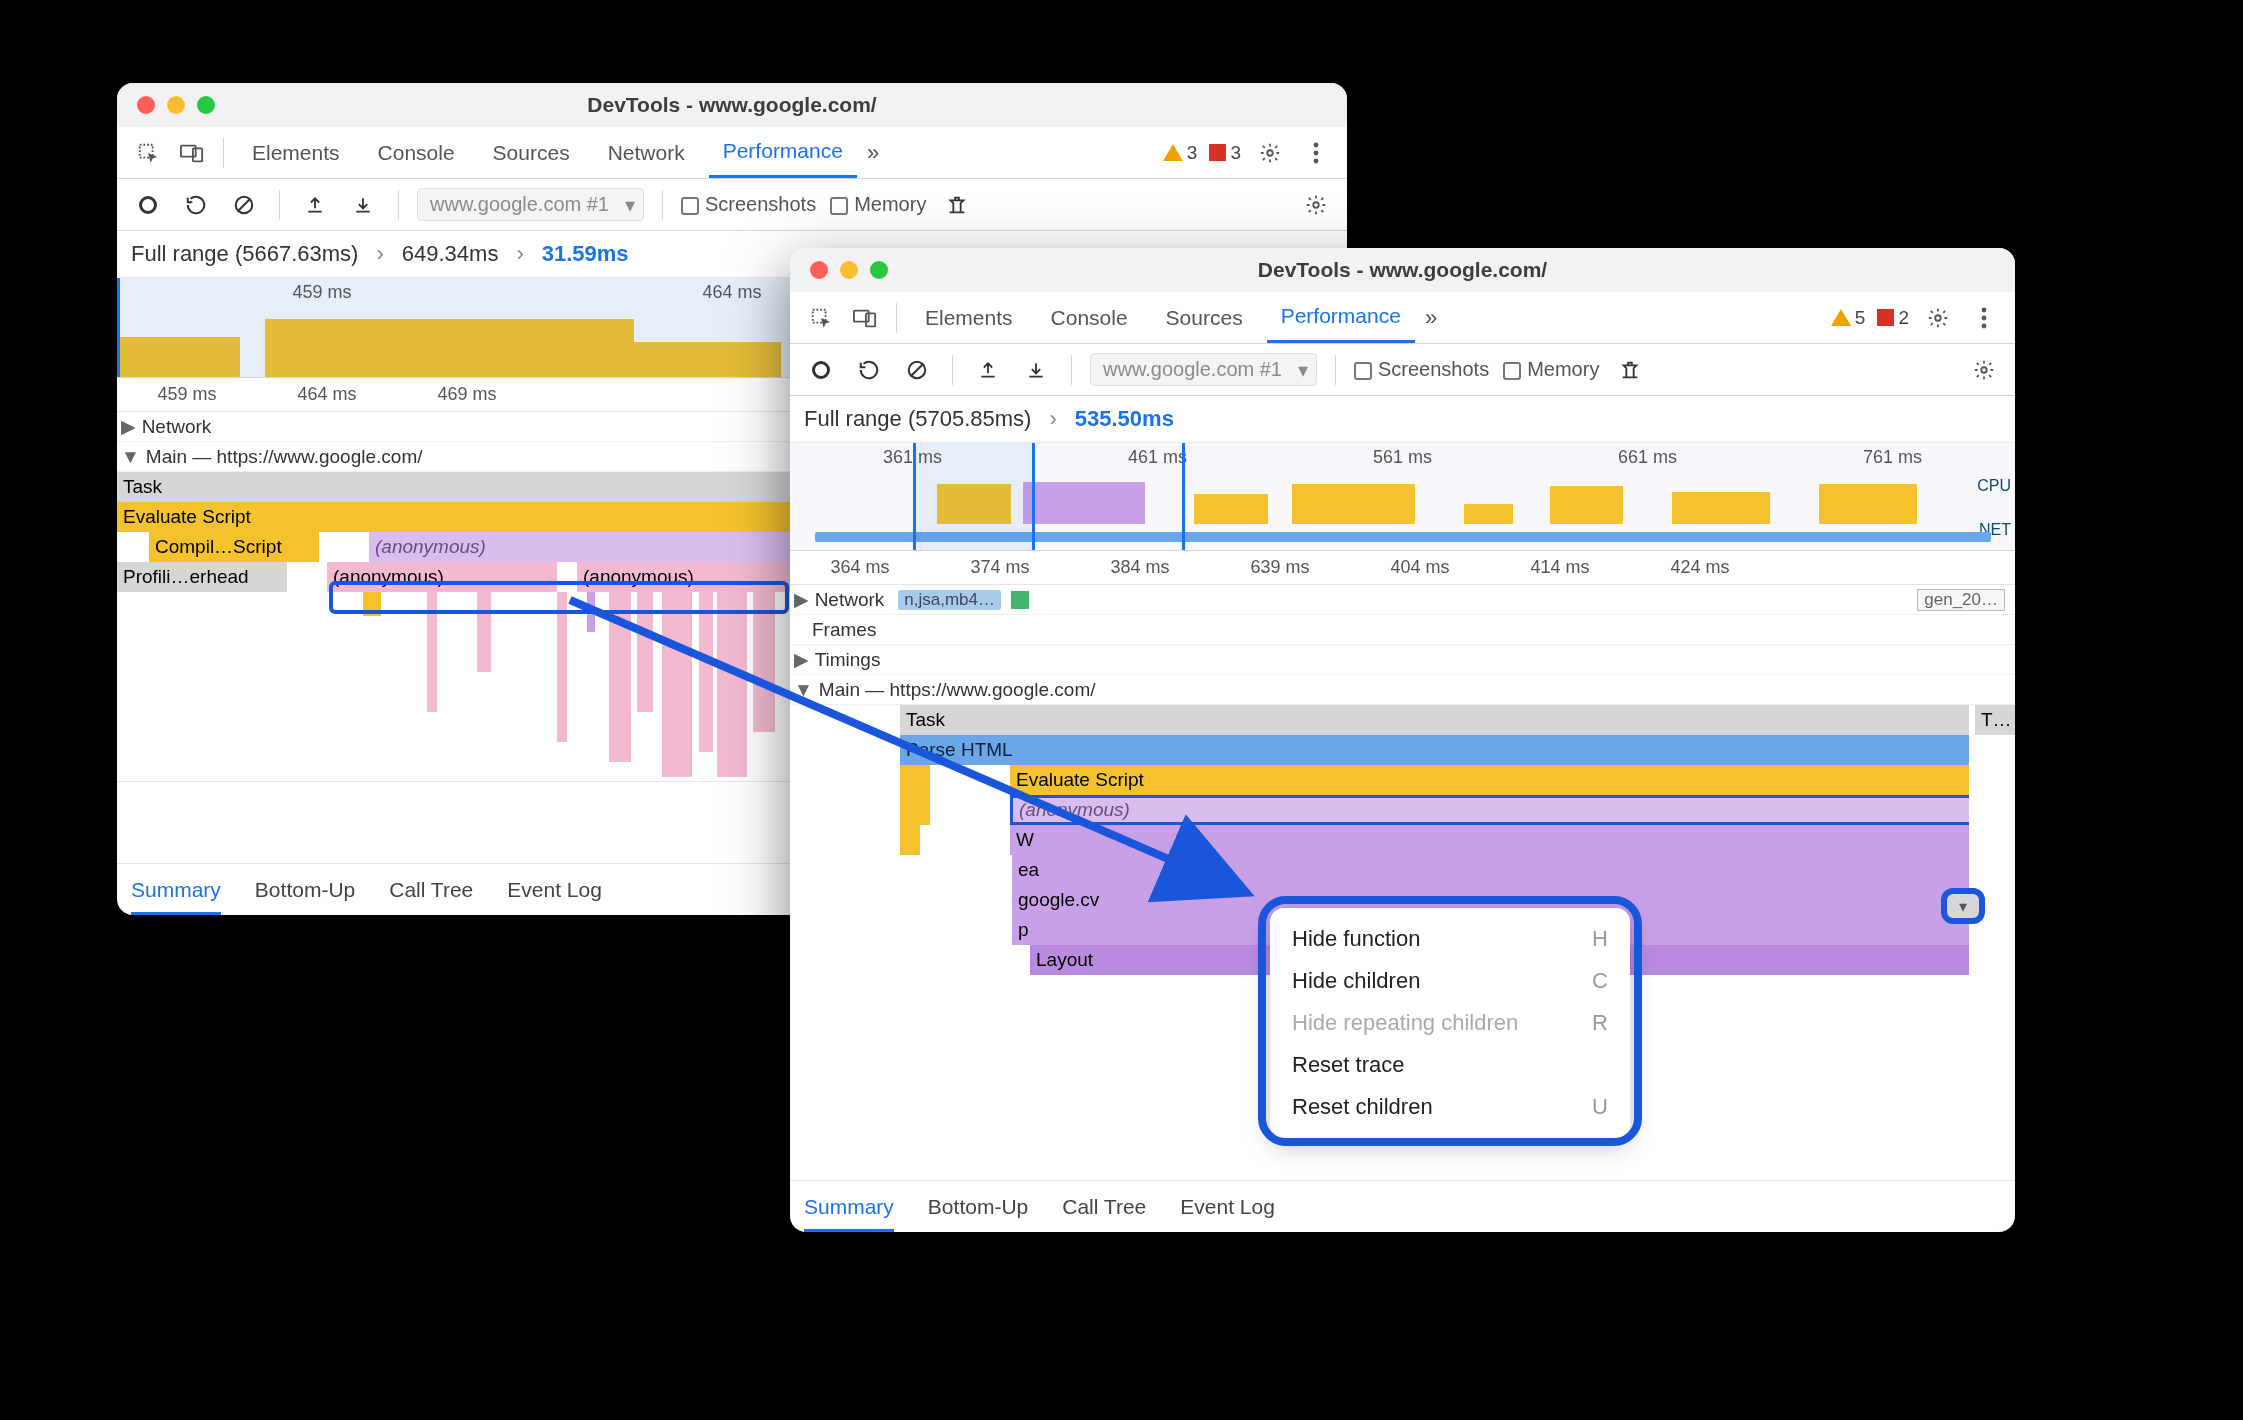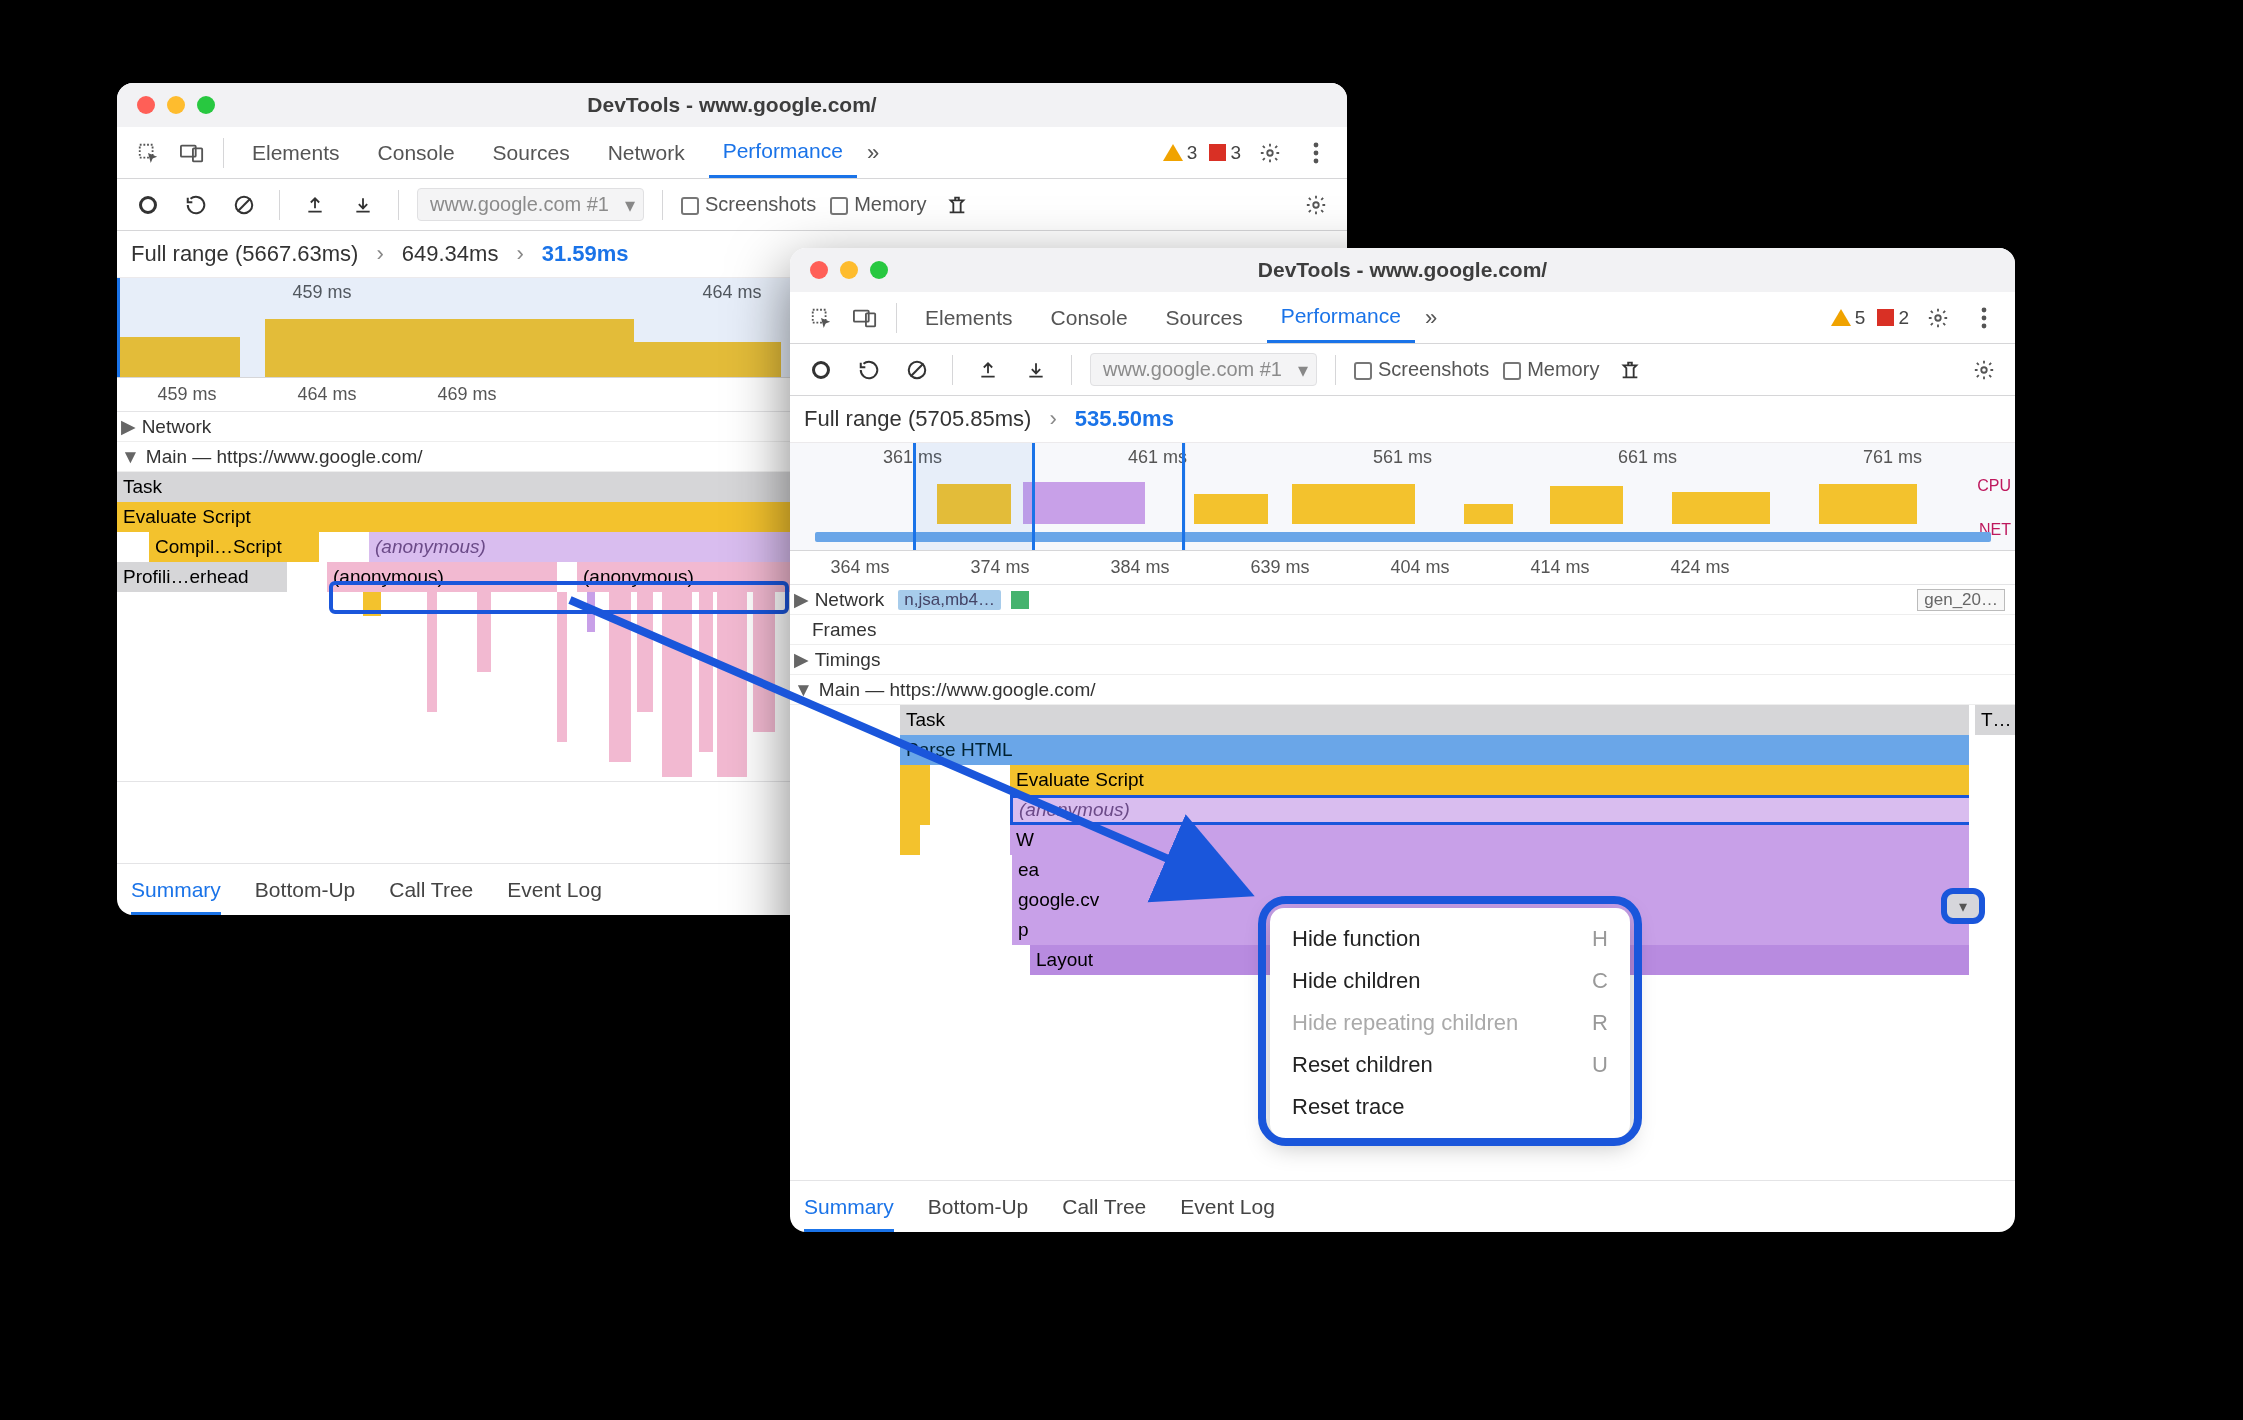--- a/index.html
+++ b/index.html
@@ -35,21 +35,21 @@
   .bread { display:flex; align-items:center; gap:18px; padding:10px 14px; font-size:22px; color:#333; border-bottom:1px solid #eceaec;}
   .bread .sep{color:#888;}
   .bread .cur{ color:#1a73e8; font-weight:600; }
   
   .mini { height:100px; background:#f7f8fb; border-bottom:1px solid #d6d6d8; position:relative; overflow:hidden;}
   .mini .ticks { position:absolute; top:4px; left:0; right:0; display:flex; justify-content:space-around; font-size:18px; color:#555;}
   .mini .cpu { position:absolute; bottom:0; left:0; right:0; height:60px; }
   .blob { position:absolute; bottom:0; background:#f3c22d; }
   .pblob{ background:#c8a0e8;}
   .mini .sel { position:absolute; top:0; bottom:0; border-left:3px solid #1a73e8; border-right:3px solid #1a73e8; background:rgba(26,115,232,.07);}
-  .mini .lblr { position:absolute; right:4px; font-size:16px; color:#be185d; }
+  .mini .lblr { position:absolute; right:4px; font-size:16px; color:#0c4a6e; }
   
   .ruler2 { height:34px; border-bottom:1px solid #e4e4e6; display:flex; font-size:18px; color:#555; align-items:center;}
   .ruler2 span{ flex:0 0 140px; text-align:center;}
   
   .tracks { background:#fff; }
   .trackhdr { height:30px; display:flex; align-items:center; font-size:19px; color:#333; padding-left:4px; border-bottom:1px solid #eee;}
   .tri { display:inline-block; margin-right:6px; color:#666; }
   .row { height:30px; display:flex; align-items:center; font-size:19px; padding-left:6px; white-space:nowrap; overflow:hidden;}
   .task { background:#d6d6d8; }
   .eval { background:#f3c22d; }
@@ -498,26 +498,26 @@
       </div>
     <div class="it">
         <span>Hide children</span>
         <span class="key">C</span>
       </div>
     <div class="it dis">
         <span>Hide repeating children</span>
         <span class="key">R</span>
       </div>
     <div class="it">
+        <span>Reset trace</span>
+        <span class="key"></span>
+      </div>
+    <div class="it">
         <span>Reset children</span>
         <span class="key">U</span>
-      </div>
-    <div class="it">
-        <span>Reset trace</span>
-        <span class="key"></span>
       </div>
   </div>
   <div class="hl2" style="left:468px; top:648px; width:384px; height:250px; border-radius:28px;"></div>
 </div>
 
 <svg class="annot-arrow" style="left:560px; top:580px; width:720px; height:340px;">
   <defs>
       <marker id="ah" markerWidth="14" markerHeight="14" refX="10" refY="6" orient="auto">
         <path d="M0 0 L12 6 L0 12 Z" fill="#1a56db"></path>
       </marker>

